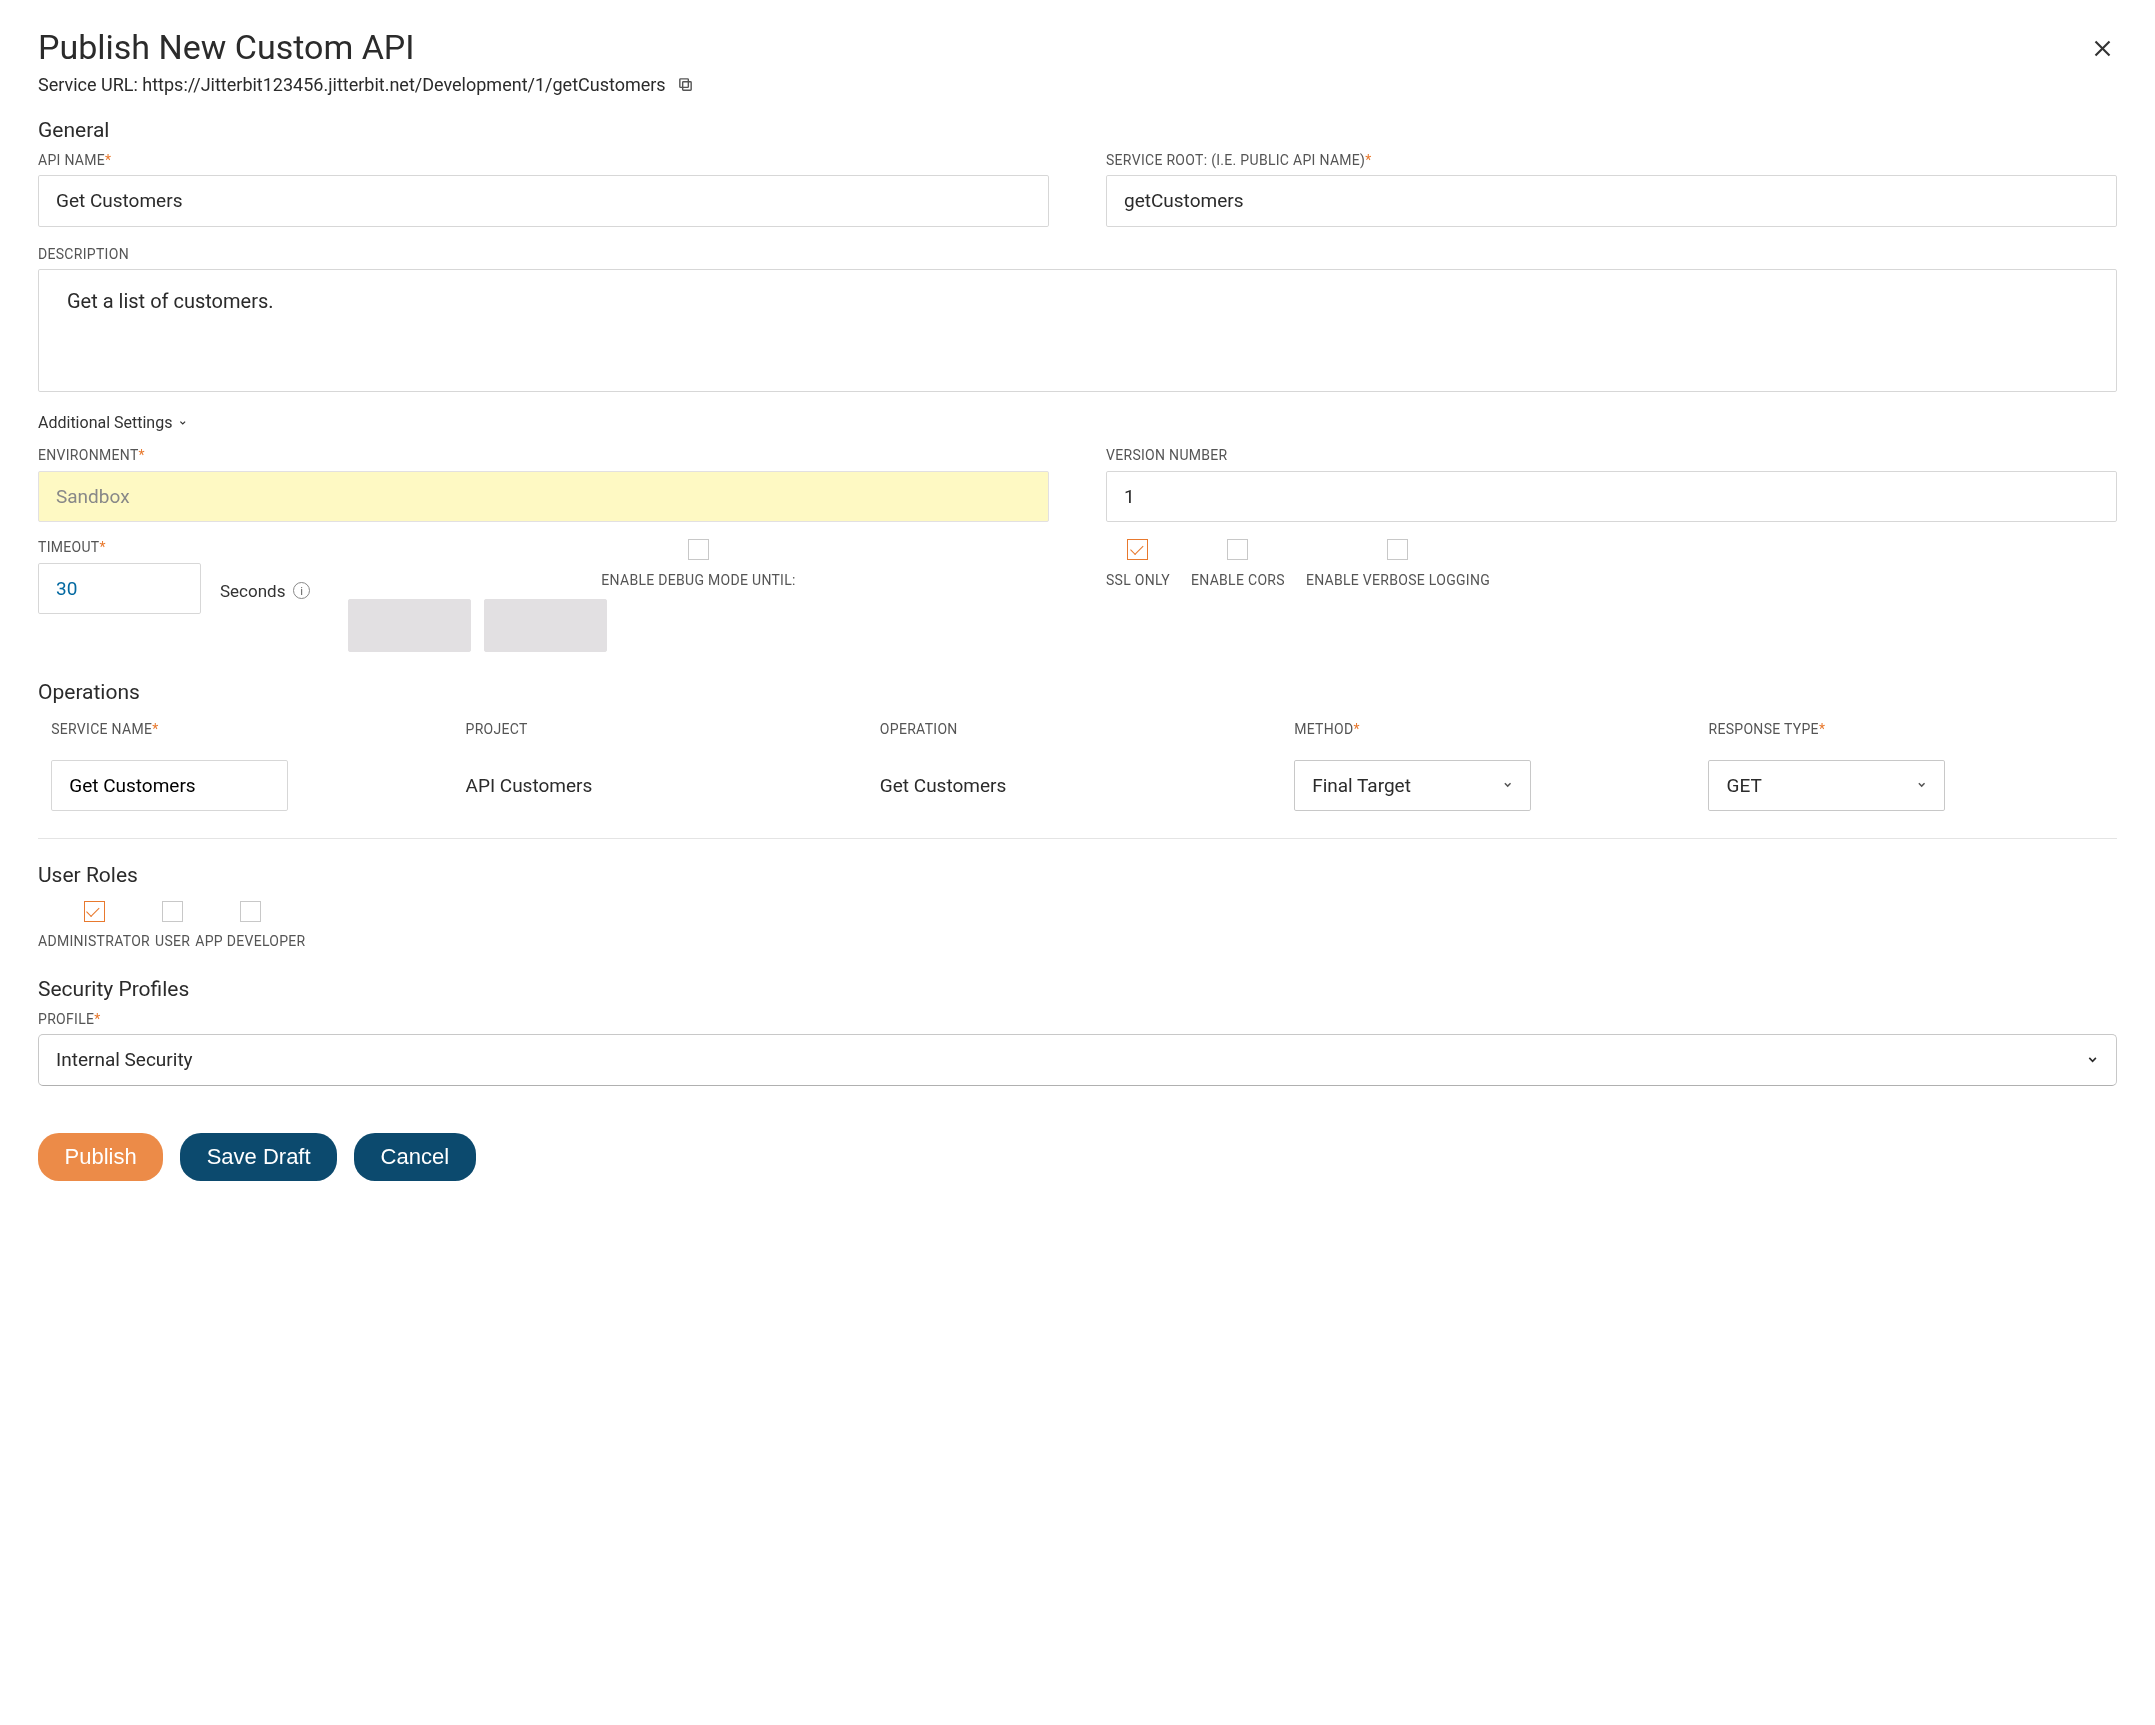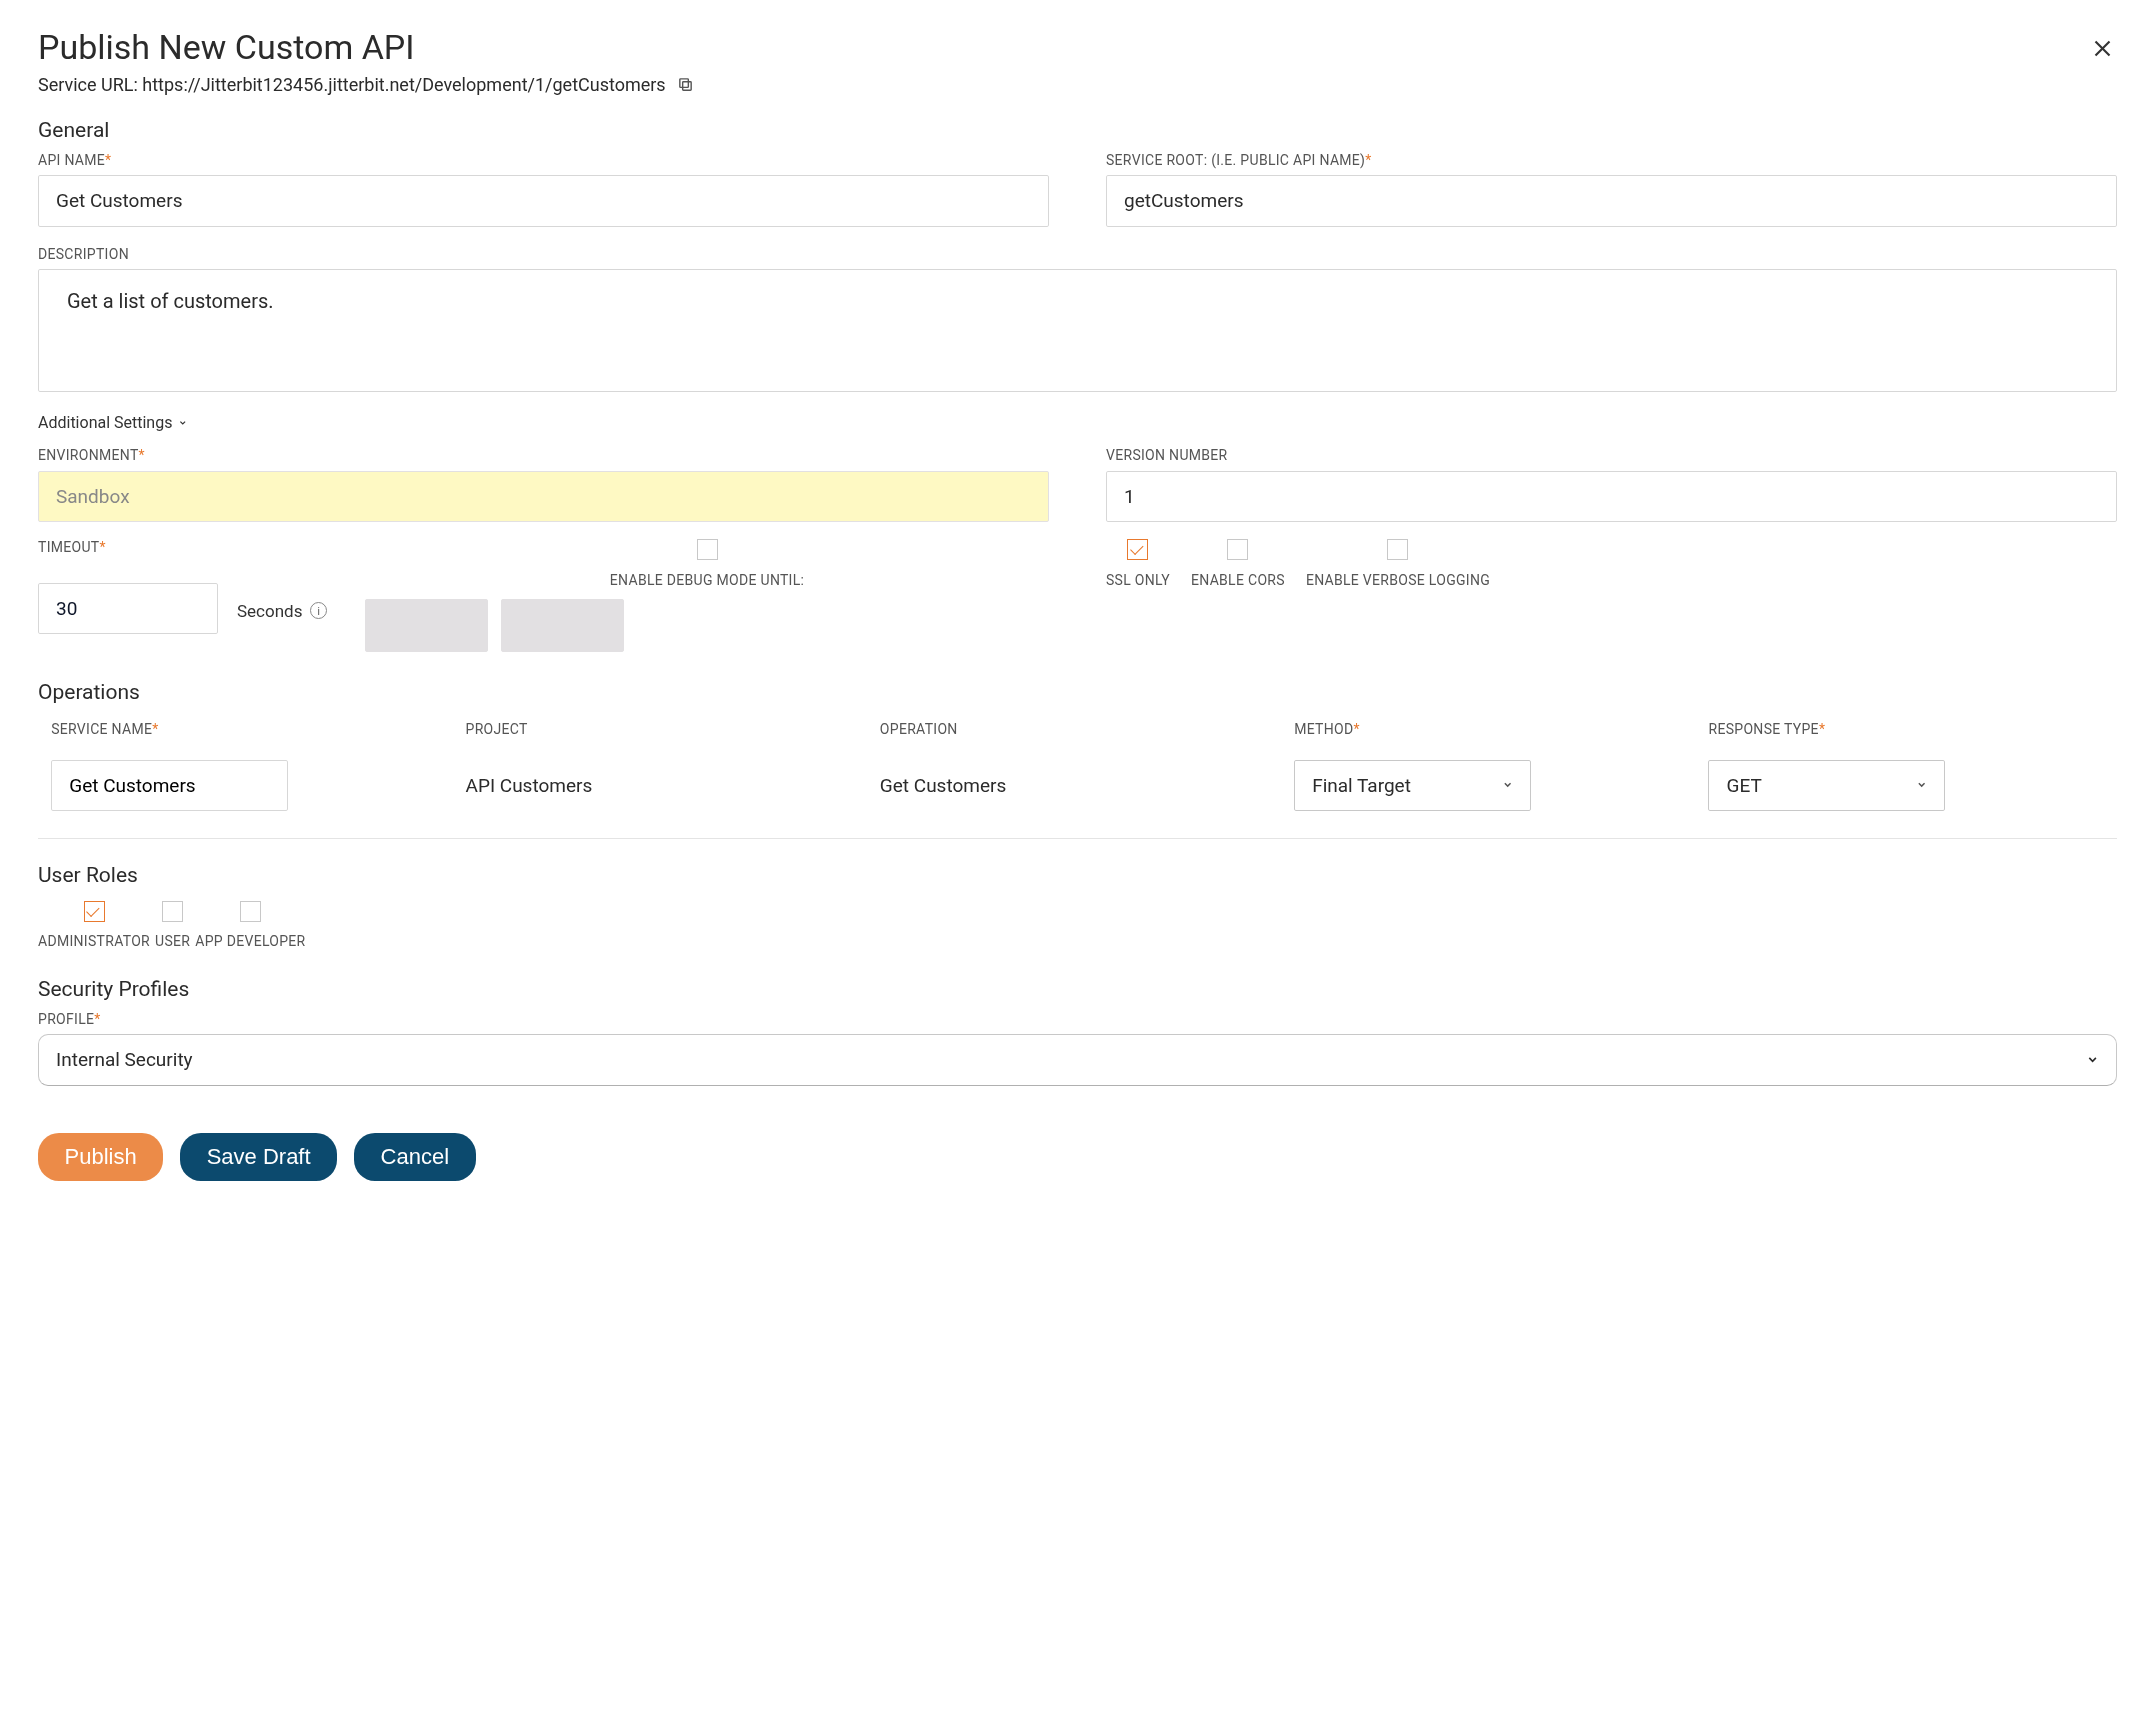--- a/index.html
+++ b/index.html
@@ -112,29 +112,28 @@
   }
   .flags-row {
     display: grid;
     grid-template-columns: 1fr 1fr;
     gap: 57px;
     align-items: start;
     margin-bottom: 28px;
   }
   .timeout-block { display: flex; align-items: flex-end; gap: 19px; }
   .timeout-input {
-    width: 180px;
+    width: 163px;
     border: 0.9px solid #d7d7d7;
     border-radius: 1.9px;
     padding: 13.2px 17px;
     font-size: 19px;
-    color: #0f172a;
+    color: #0369a1;
     background: #fff;
     font-family: inherit;
-    margin-top: 20px;
   }
   .seconds-label { font-size: 17px; color: #333; padding-bottom: 13.2px; display:flex; align-items:center; gap:7.6px;}
   .info-icon {
     display:inline-flex;
     width:17px; height:17px;
     border:0.9px solid #888; border-radius:50%;
     align-items:center; justify-content:center;
     font-size:11.4px; color:#666;
   }
   .debug-block {
@@ -193,21 +192,21 @@
     cursor:pointer;
   }
   .ops-select .chev { font-size:13.2px; color:#555; }
   .roles-row {
     display:flex; gap:5px; align-items:center;
     margin: 13.2px 0 28px 0;
   }
   .profile-select {
     width:100%;
     border:0.9px solid #c8c8c8; border-bottom:0.9px solid #b0b0b0;
-    border-radius:10px;
+    border-radius:5px;
     padding:13.2px 17px; font-size:19px; background:#fff;
     display:flex; justify-content:space-between; align-items:center;
     cursor:pointer;
     margin-bottom: 47px;
   }
   .footer-buttons {
     display:flex; gap:17px;
   }
   .btn {
     border:none; border-radius:21px;

